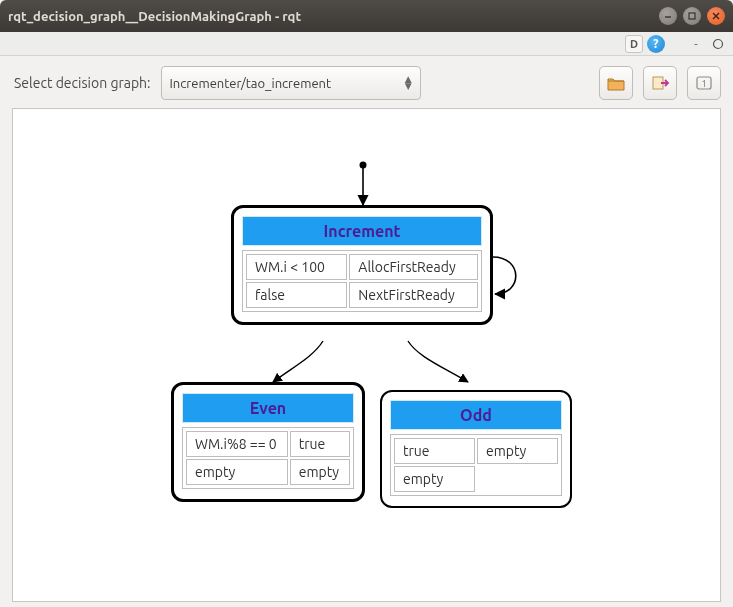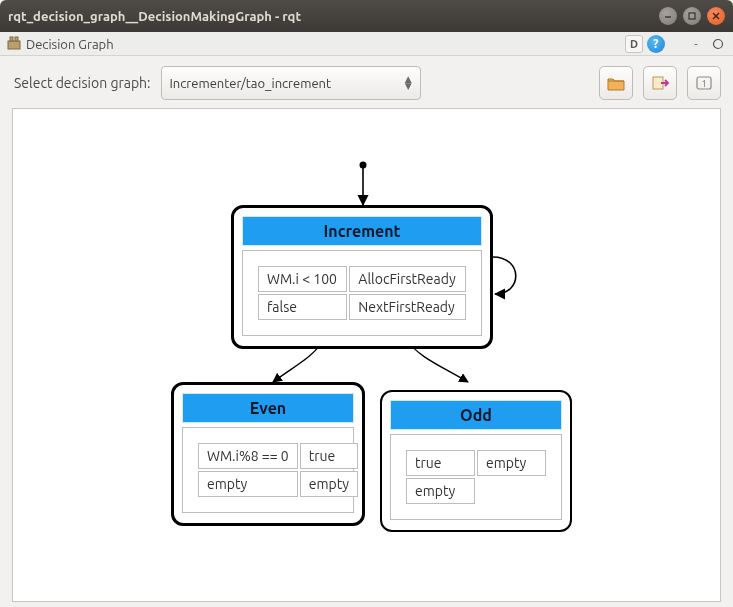--- a/index.html
+++ b/index.html
@@ -77,27 +77,27 @@
   }
   .canvas { position:absolute; left:0; top:0; width:100%; height:100%; }
 
   
   .node {
     position:absolute; background:#ffffff; border:3px solid #000;
     border-radius:12px; padding:8px 8px 10px 8px;
   }
   .node.thin { border-width:2px; }
   .node .hdr {
-    background:#1e9df1; color:#0f172a; font-weight:bold; font-size:16px;
+    background:#1e9df1; color:#4c1d95; font-weight:bold; font-size:16px;
     text-align:center; padding:5px 0; border:1px solid #d0e9f9;
     margin-bottom:4px;
   }
   .node .grid {
     display:grid; grid-template-columns:auto auto; gap:0;
-    border:1px solid #bdbdbd; padding:14px; background:#fff;
+    border:1px solid #bdbdbd; padding:2px; background:#fff;
   }
   .node .cell {
     border:1px solid #bdbdbd; padding:4px 8px; font-size:14px; color:#333;
     background:#fff; white-space:nowrap; margin:1px;
   }
   .node.even .grid, .node.odd .grid { grid-template-columns:auto auto; }
 
   
   svg.edges { position:absolute; left:0; top:0; width:100%; height:100%; pointer-events:none; }
 </style>
@@ -120,30 +120,20 @@
     <div class="winbtn close">
       <svg width="10" height="10">
           <line x1="2" y1="2" x2="8" y2="8" stroke="#4a2512" stroke-width="1.5"></line>
           <line x1="8" y1="2" x2="2" y2="8" stroke="#4a2512" stroke-width="1.5"></line>
         </svg>
     </div>
   </div>
 </div>
 
 <div class="dockrow">
-  <div class="left">
-    <span>
-      <svg width="16" height="16">
-          <rect x="2" y="6" width="12" height="8" fill="#b9a06a" stroke="#7d6a42"></rect>
-          <rect x="4" y="2" width="3" height="4" fill="#b9a06a" stroke="#7d6a42"></rect>
-          <rect x="9" y="2" width="3" height="4" fill="#b9a06a" stroke="#7d6a42"></rect>
-        </svg>
-    </span>
-    <span class="title">Decision Graph</span>
-  </div>
   <div class="spacer"></div>
   <div class="mini box">D</div>
   <div class="mini help">?</div>
   <div class="mini" style="width:14px"></div>
   <div class="mini">-</div>
   <div class="mini">
     <svg width="12" height="12">
         <circle cx="6" cy="6" r="4.5" fill="none" stroke="#555" stroke-width="1.2"></circle>
       </svg>
   </div>

